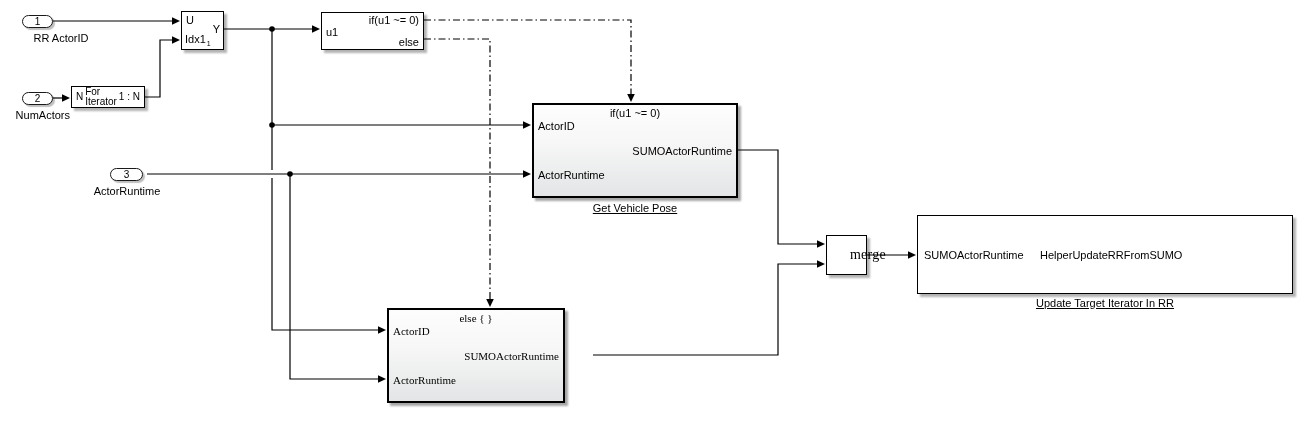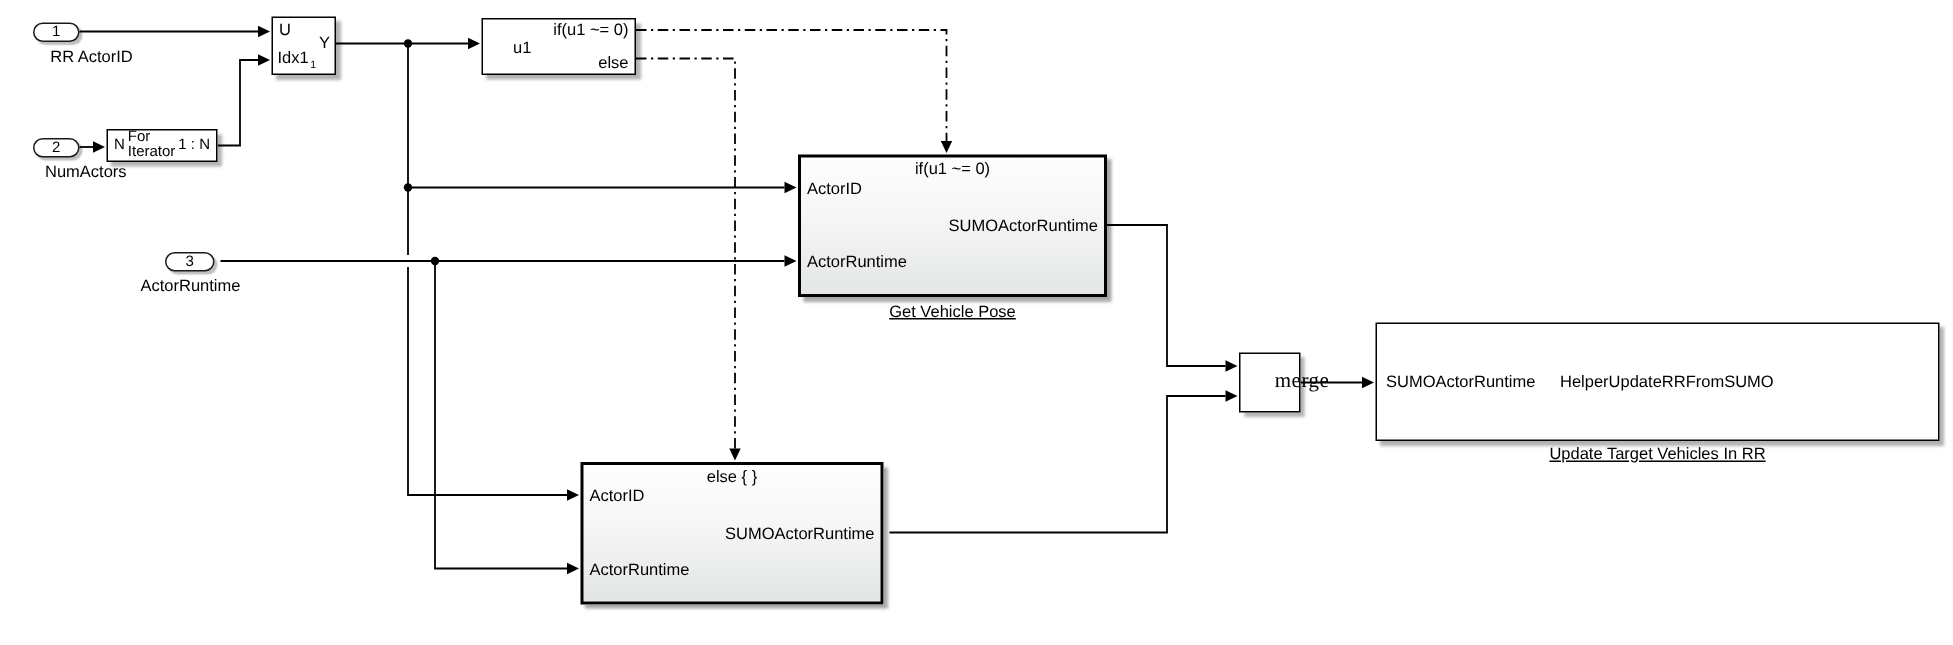--- a/index.html
+++ b/index.html
@@ -76,21 +76,21 @@
   </svg>
 
   <div class="oval" style="left:22px;top:15px;width:31px;height:13px;">
     <span>1</span>
   </div>
   <div class="plabel" style="left:6px;top:32px;width:64px;text-align:center;margin-left:23px;">RR ActorID</div>
 
   <div class="oval" style="left:22px;top:92px;width:31px;height:13px;">
     <span>2</span>
   </div>
-  <div class="plabel" style="left:6px;top:109px;width:64px;text-align:left;margin-left:24px;">NumActors</div>
+  <div class="plabel" style="left:6px;top:109px;width:64px;text-align:right;">NumActors</div>
 
   <div class="oval" style="left:110px;top:168px;width:33px;height:13px;">
     <span>3</span>
   </div>
   <div class="plabel" style="left:91px;top:185px;width:72px;text-align:center;">ActorRuntime</div>
 
   <div class="block iter" style="left:71px;top:86px;width:74px;height:22px;">
     <span>N</span>
     <span class="mid">
       <span>For</span><br>
@@ -101,43 +101,43 @@
 
   <div class="block" style="left:181px;top:11px;width:43px;height:39px;">
     <span class="inlabel" style="left:4px;top:2px;">U</span>
     <span class="inlabel" style="left:3px;bottom:2px;">
       <span>Idx1</span><span class="sub1">1</span>
     </span>
     <span class="inlabel" style="right:3px;top:11px;">Y</span>
   </div>
 
   <div class="block" style="left:321px;top:12px;width:103px;height:38px;">
-    <span class="inlabel" style="left:20px;top:13px;">u1</span>
+    <span class="inlabel" style="left:4px;top:13px;">u1</span>
     <span class="inlabel" style="right:4px;top:1px;">if(u1 ~= 0)</span>
     <span class="inlabel" style="right:4px;bottom:1px;">else</span>
   </div>
 
   <div class="block subsys" style="left:532px;top:103px;width:206px;height:95px;">
     <div class="banner">if(u1 ~= 0)</div>
     <span class="inlabel" style="left:4px;top:15px;">ActorID</span>
     <span class="inlabel" style="left:4px;top:64px;">ActorRuntime</span>
     <span class="inlabel" style="right:4px;top:40px;">SUMOActorRuntime</span>
   </div>
   <div class="caption" style="left:532px;top:202px;width:206px;">Get Vehicle Pose</div>
 
-  <div class="block subsys" style="left:387px;top:308px;width:202px;height:95px;">
+  <div class="block subsys" style="left:387px;top:308px;width:178px;height:95px;font-family:Liberation Serif, serif;">
     <div class="banner">else { }</div>
     <span class="inlabel" style="left:4px;top:15px;">ActorID</span>
     <span class="inlabel" style="left:4px;top:64px;">ActorRuntime</span>
     <span class="inlabel" style="right:4px;top:40px;">SUMOActorRuntime</span>
   </div>
 
   <div class="block" style="left:826px;top:235px;width:41px;height:40px;">
     <div class="mergeTxt">merge</div>
   </div>
 
   <div class="block" style="left:917px;top:215px;width:376px;height:79px;border-width:1.5px;">
     <span class="inlabel" style="left:6px;top:33px;">SUMOActorRuntime</span>
     <span class="inlabel" style="left:122px;top:33px;">HelperUpdateRRFromSUMO</span>
   </div>
-  <div class="caption" style="left:917px;top:297px;width:376px;">Update Target Vehicles In RR</div>
+  <div class="caption" style="left:917px;top:297px;width:376px;">Update Target Iterator In RR</div>
 
 </div>
 
 </body></html>

